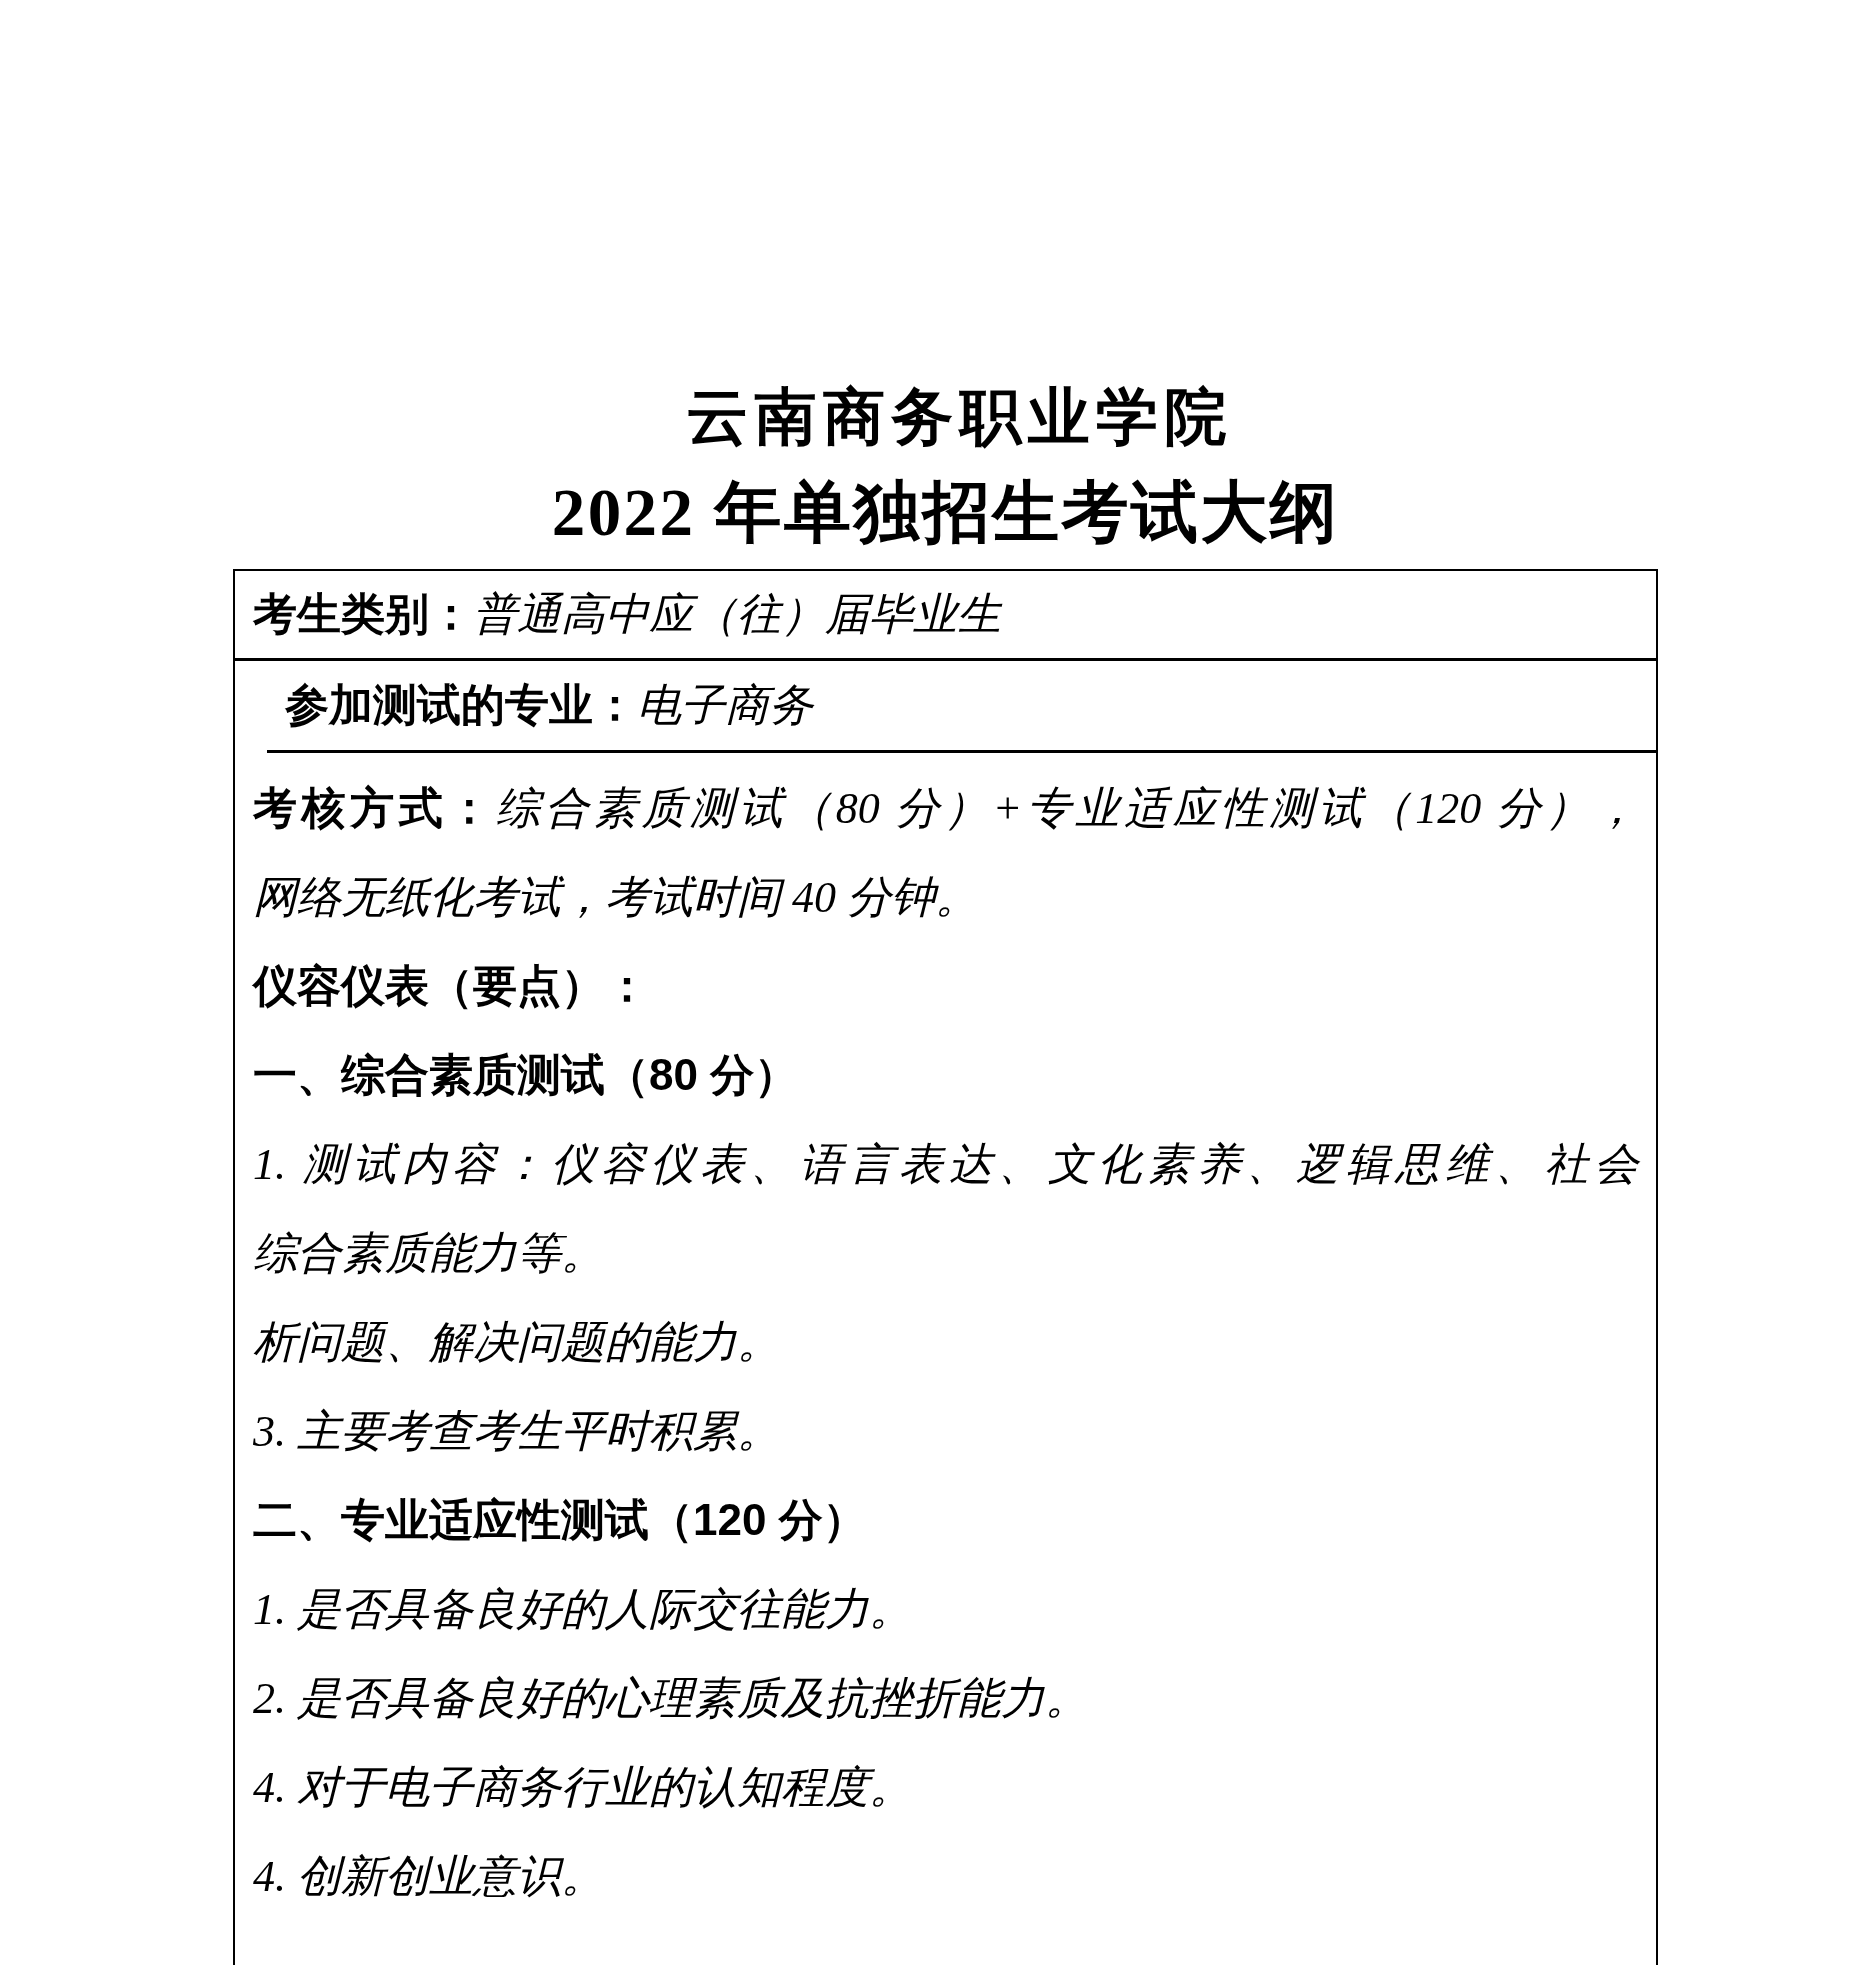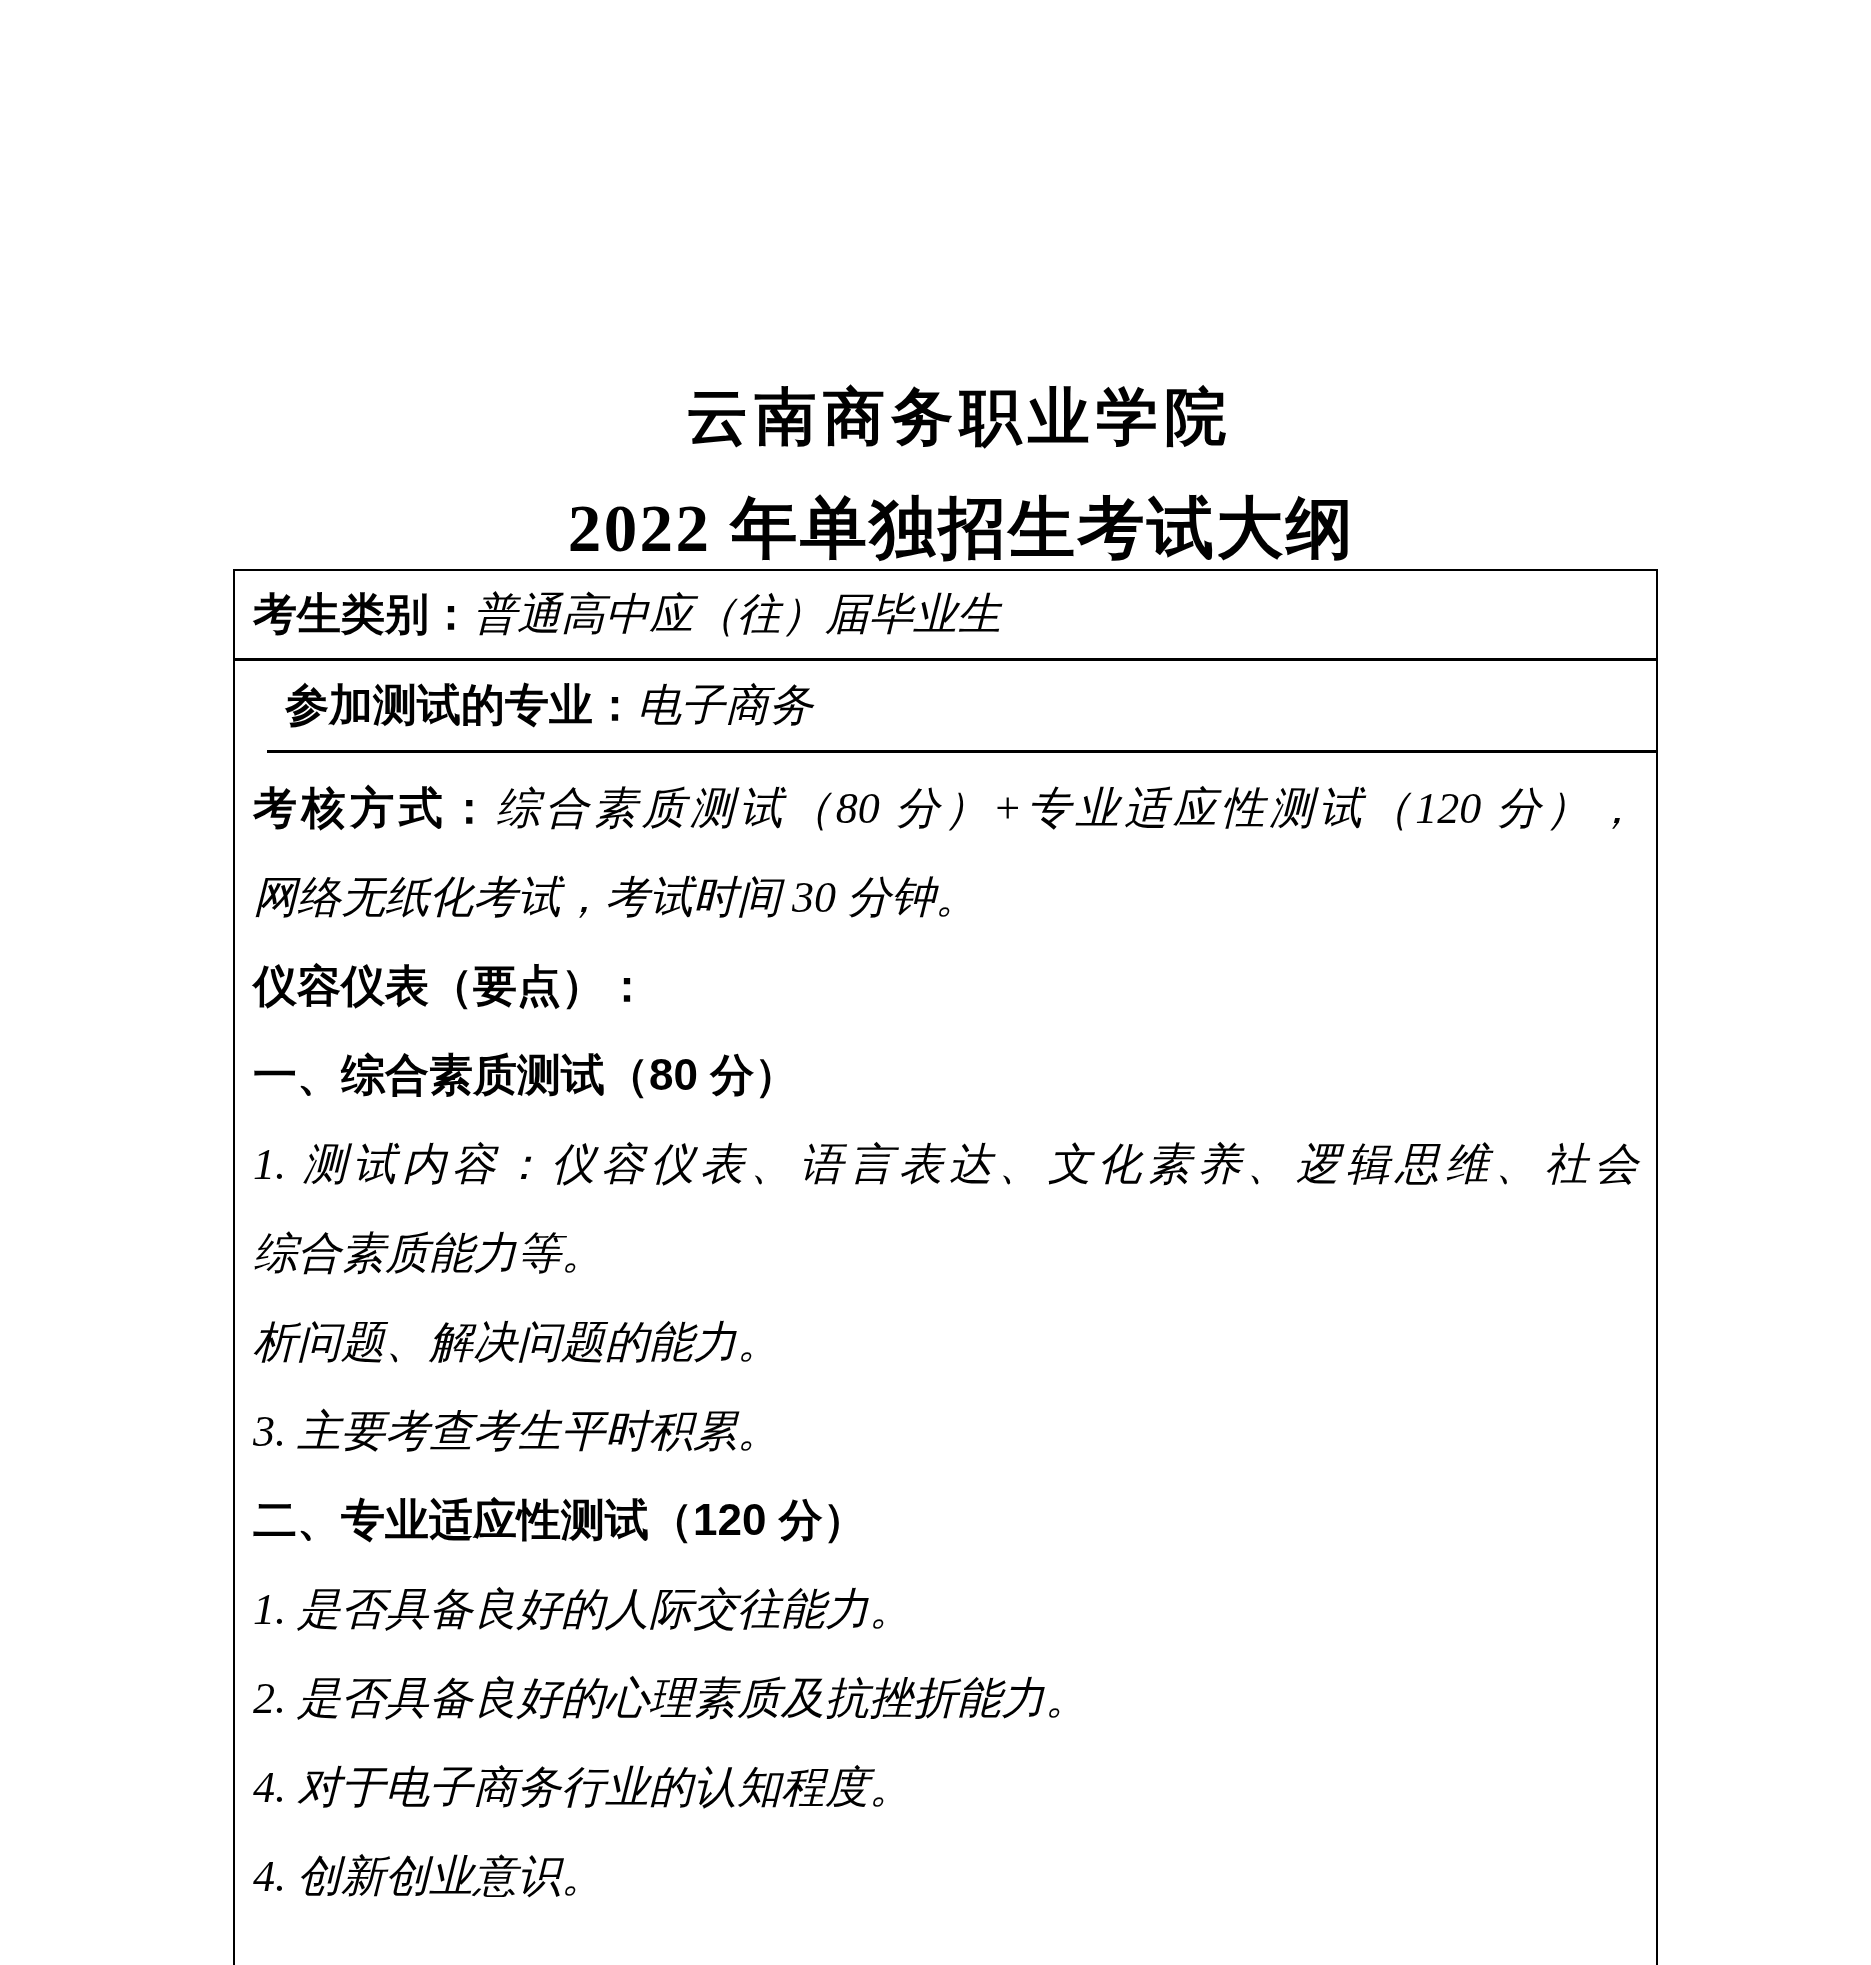--- a/index.html
+++ b/index.html
@@ -23,21 +23,21 @@
     font-weight: 700;
     letter-spacing: 6.3px;
     line-height: 1.1;
     white-space: nowrap;
   }
   .doc-title-2 {
     position: absolute;
     top: 476px;
     left: 233px;
     width: 1425px;
-    margin: 16px;
+    margin: 0;
     text-align: center;
     font-size: 67px;
     font-weight: 700;
     letter-spacing: 2.4px;
     line-height: 1.1;
     white-space: nowrap;
   }
   .outline-table {
     position: absolute;
     left: 233px;
@@ -103,21 +103,21 @@
       <span class="val">普通高中应（往）届毕业生</span>
   </div>
 
   <div class="trow trow-line2">
     <span class="hei">参加测试的专业：</span>
       <span class="val">电子商务</span>
   </div>
 
   <div class="trow trow-body">
     <div class="ln stretch"><span class="hei">考核方式：</span><span>综合素质测试（80 分）+专业适应性测试（120 分），</span></div>
-    <div class="ln"><span class="hei"></span><span>网络无纸化考试，考试时间 30 分钟。</span></div>
+    <div class="ln"><span class="hei"></span><span>网络无纸化考试，考试时间 40 分钟。</span></div>
     <div class="ln"><span class="hei">仪容仪表（要点）：</span><span></span></div>
     <div class="ln"><span class="hei">一、综合素质测试（80 分）</span><span></span></div>
     <div class="ln stretch"><span class="hei"></span><span>1. 测试内容：仪容仪表、语言表达、文化素养、逻辑思维、社会</span></div>
     <div class="ln"><span class="hei"></span><span>综合素质能力等。</span></div>
     <div class="ln"><span class="hei"></span><span>析问题、解决问题的能力。</span></div>
     <div class="ln"><span class="hei"></span><span>3. 主要考查考生平时积累。</span></div>
     <div class="ln"><span class="hei">二、专业适应性测试（120 分）</span><span></span></div>
     <div class="ln"><span class="hei"></span><span>1. 是否具备良好的人际交往能力。</span></div>
     <div class="ln"><span class="hei"></span><span>2. 是否具备良好的心理素质及抗挫折能力。</span></div>
     <div class="ln"><span class="hei"></span><span>4. 对于电子商务行业的认知程度。</span></div>

